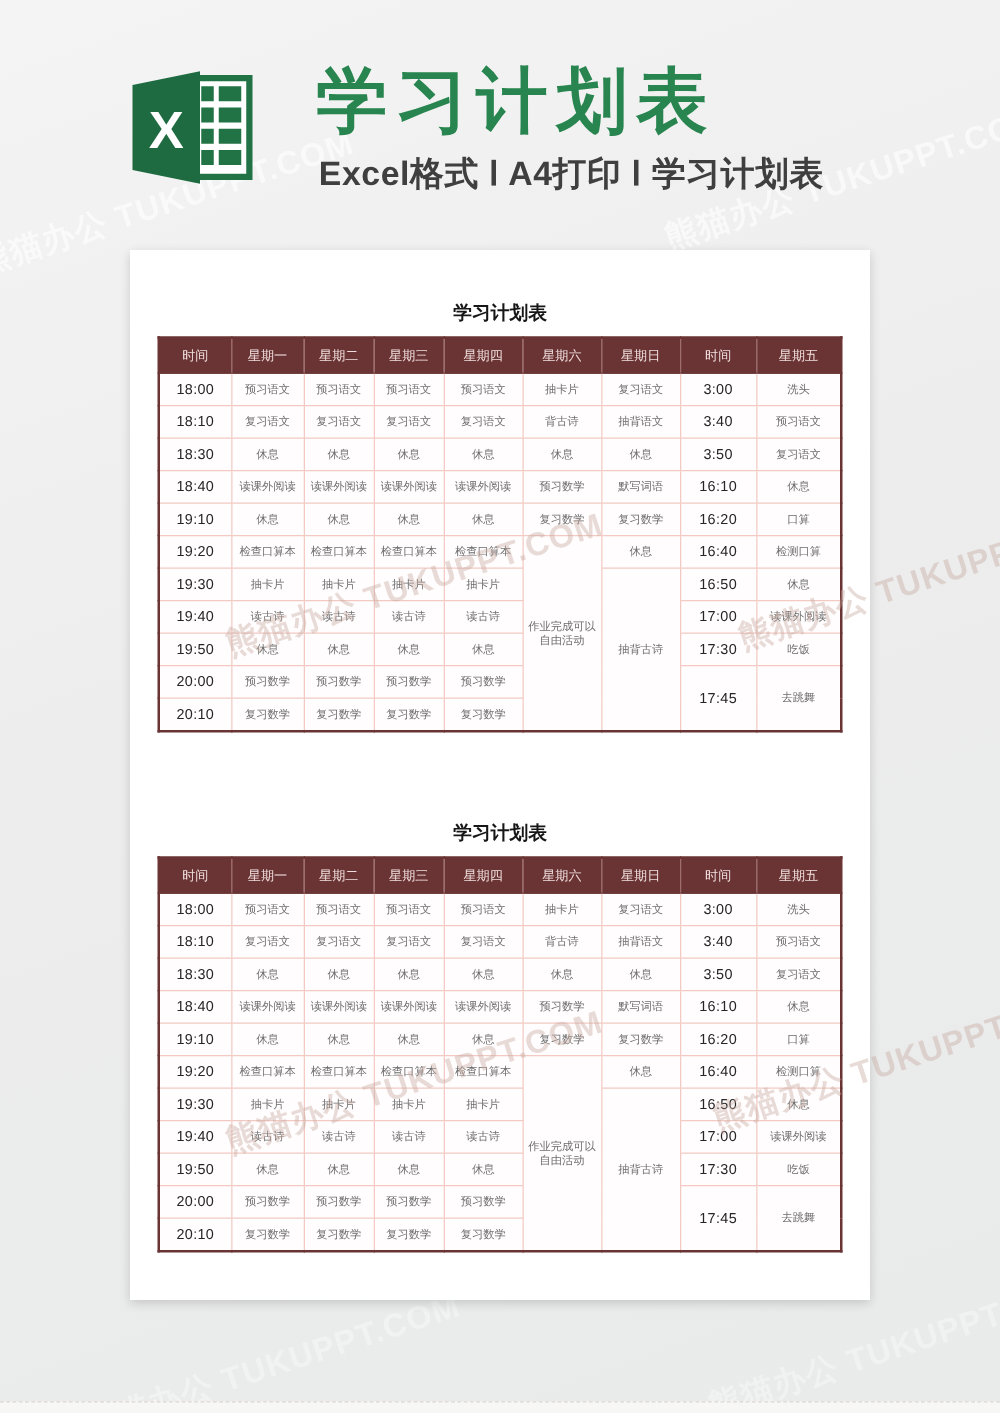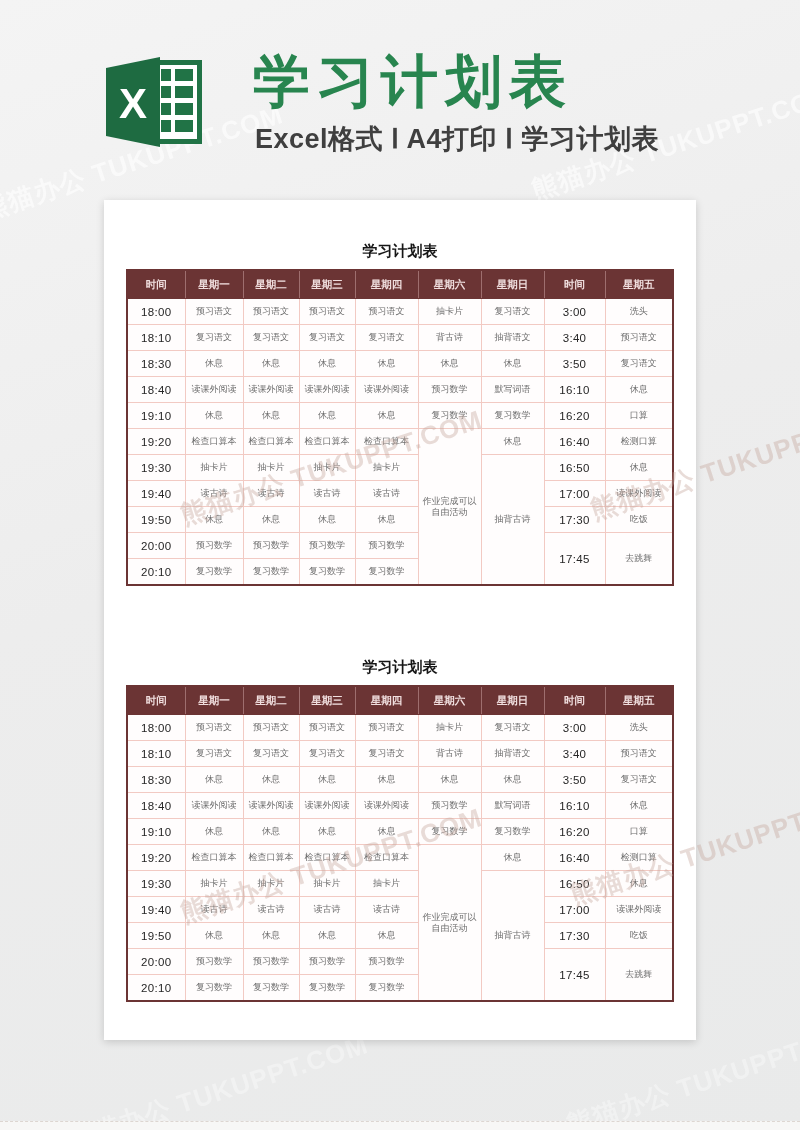--- a/index.html
+++ b/index.html
@@ -36,21 +36,21 @@
   .tbl-title{
     text-align:center;font-size:15px;font-weight:700;color:#161616;
     height:18px;line-height:18px;margin-bottom:9px;
   }
   .tbl-title.second{margin-top:72px;}
   table.plan{
     width:546px;margin:0 auto;border-collapse:collapse;table-layout:fixed;
     border:2px solid #6b3434;
   }
   table.plan th{
-    background:#6b3434;color:#f0dede;font-size:10.5px;font-weight:700;
+    background:#6b3434;color:#f0dede;font-size:10.5px;font-weight:400;
     height:27px;border:1px solid #9e6e6e;border-top:1px solid #6b3434;border-bottom:1px solid #6b3434;
     padding:0;text-align:center;
   }
   table.plan td{
     border:1px solid #f2cac3;height:25px;text-align:center;vertical-align:middle;
     background:#fffdfd;padding:0 2px;overflow:hidden;
   }
   table.plan td.time{font-size:11.5px;color:#262626;letter-spacing:0.3px;margin-left:40px;}
   table.plan td.act{font-size:9px;color:#6e6e6e;line-height:11px;}
   

